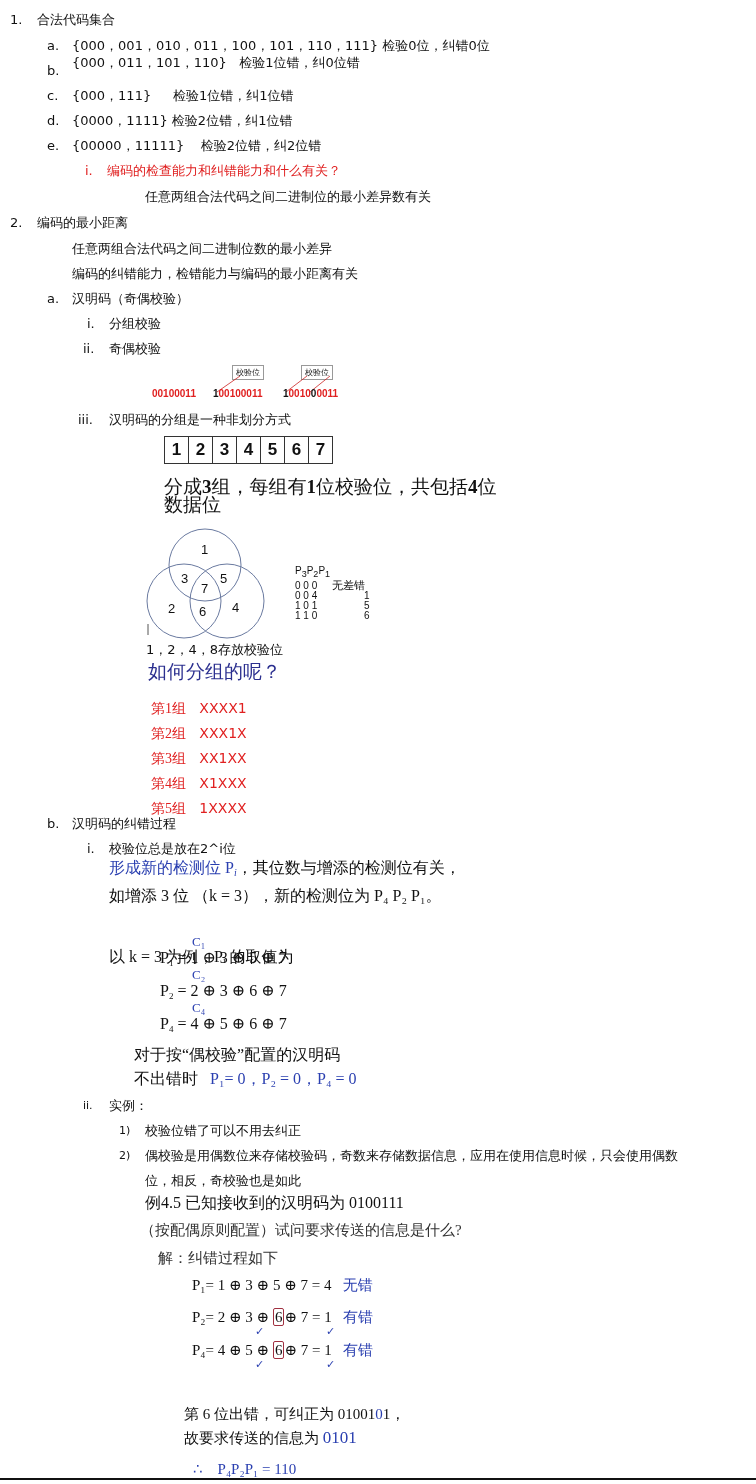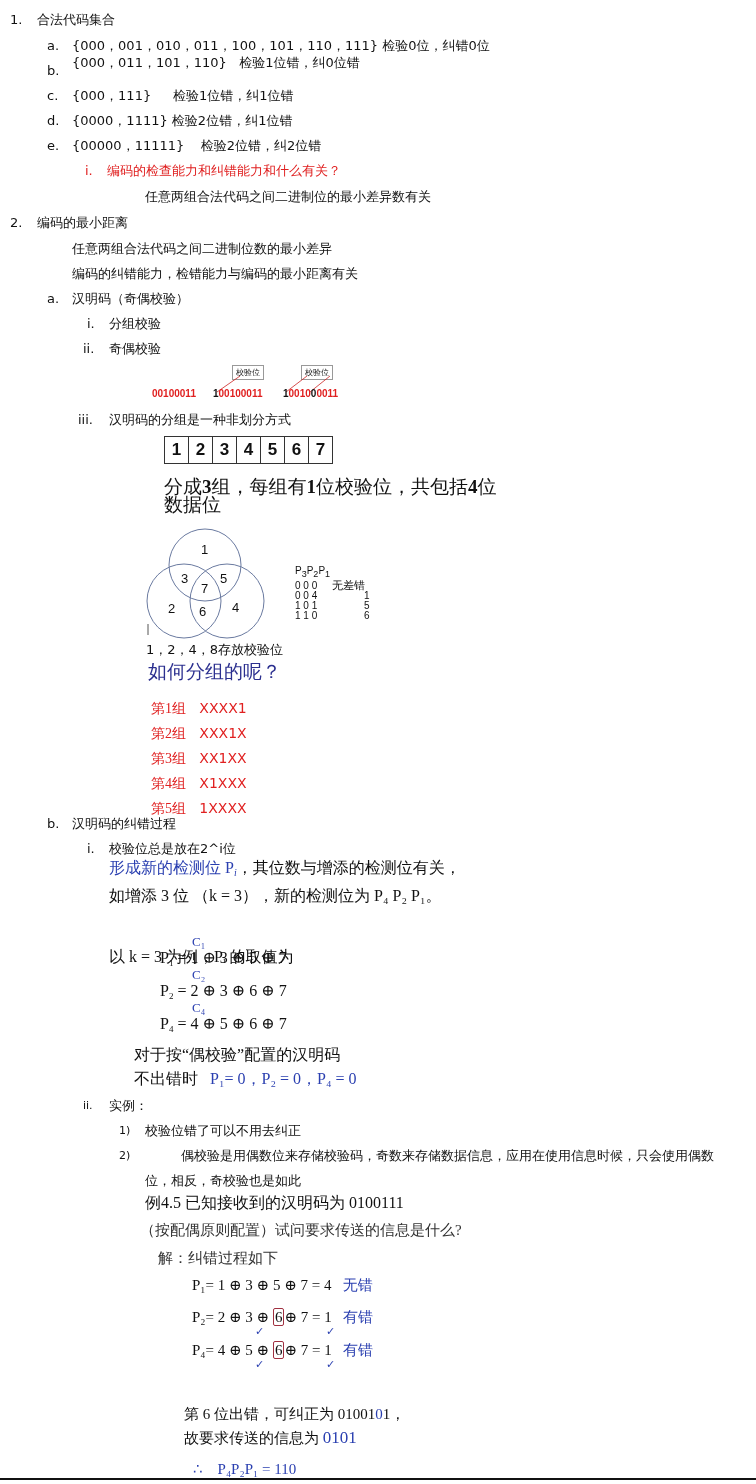--- a/index.html
+++ b/index.html
@@ -161,21 +161,21 @@
 <div class="abs serif" style="left:134px;top:1045px;font-size:16px;">对于按“偶校验”配置的汉明码</div>
 <div class="abs serif" style="left:134px;top:1069px;font-size:16px;">
   <span>不出错时</span>&nbsp;&nbsp;&nbsp;<span class="blue">P₁= 0，P₂ = 0，P₄ = 0</span>
 </div>
 
 <div class="abs t" style="left:83px;top:1097px;font-size:11px;">ii.</div>
 <div class="abs t" style="left:109px;top:1097px;">实例：</div>
 <div class="abs t" style="left:119px;top:1122px;font-size:11px;">1)</div>
 <div class="abs t" style="left:145px;top:1122px;">校验位错了可以不用去纠正</div>
 <div class="abs t" style="left:119px;top:1147px;font-size:11px;">2)</div>
-<div class="abs t" style="left:145px;top:1147px;margin-left:36px;">偶校验是用偶数位来存储校验码，奇数来存储数据信息，应用在使用信息时候，只会使用偶数</div>
+<div class="abs t" style="left:145px;top:1147px;">偶校验是用偶数位来存储校验码，奇数来存储数据信息，应用在使用信息时候，只会使用偶数</div>
 <div class="abs t" style="left:145px;top:1172px;">位，相反，奇校验也是如此</div>
 
 <div class="abs serif" style="left:145px;top:1193px;font-size:16px;">例4.5   已知接收到的汉明码为 0100111</div>
 <div class="abs serif" style="left:140px;top:1221px;font-size:15px;color:#333;">（按配偶原则配置）试问要求传送的信息是什么?</div>
 <div class="abs serif" style="left:158px;top:1249px;font-size:15px;color:#333;">解：纠错过程如下</div>
 
 <div class="abs serif" style="left:192px;top:1276px;font-size:15px;">
   <span>P₁= 1 ⊕ 3 ⊕  5 ⊕ 7 = 4</span>&nbsp;&nbsp;&nbsp;<span class="blue">无错</span>
 </div>
 <div class="abs serif" style="left:192px;top:1308px;font-size:15px;">

